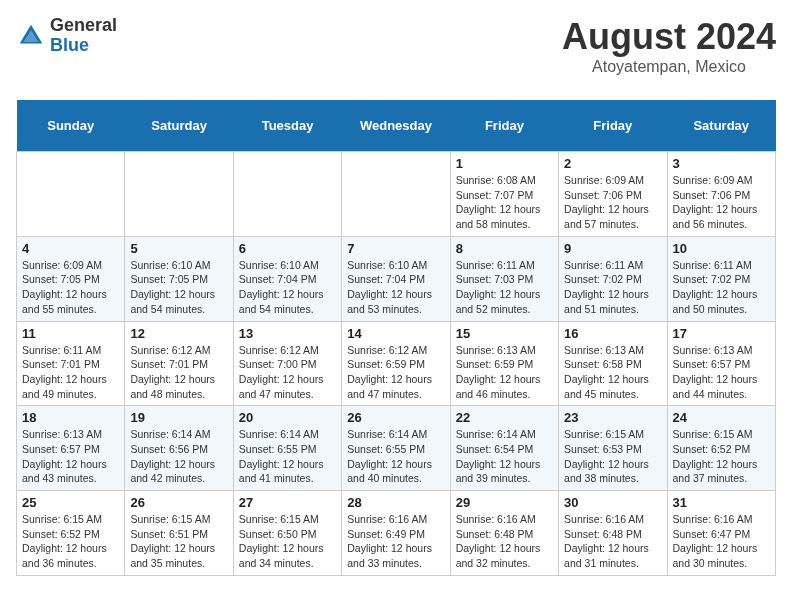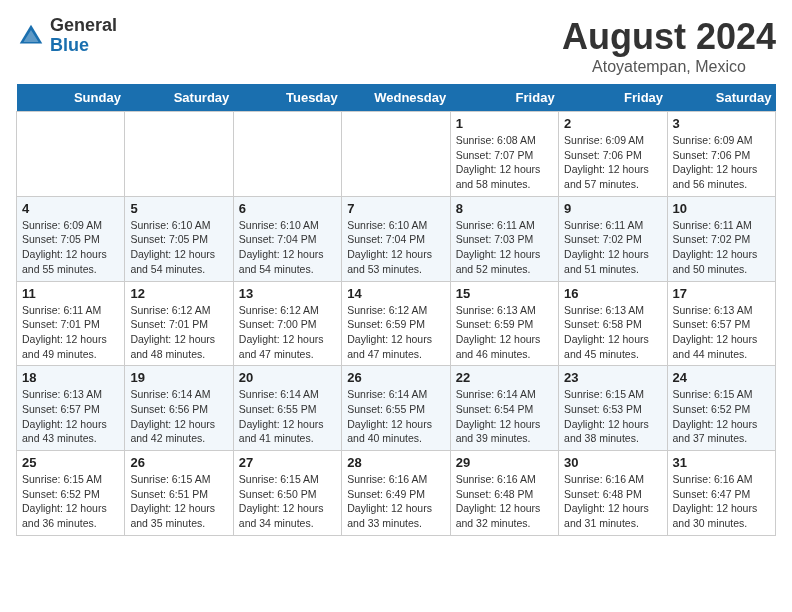--- a/index.html
+++ b/index.html
@@ -7,21 +7,21 @@
       font-family: Arial, sans-serif;
       background: #fff;
       width: 792px;
       min-height: 612px;
       padding: 16px;
     }
     .header {
       display: flex;
       justify-content: space-between;
       align-items: flex-start;
-      margin-bottom: 8px;
+      margin-bottom: 24px;
     }
     .logo {
       display: flex;
       align-items: center;
       gap: 4px;
     }
     .logo-text {
       display: flex;
       flex-direction: column;
       line-height: 1.1;
@@ -53,22 +53,22 @@
       color: #555;
     }
     table {
       width: 100%;
       border-collapse: collapse;
       font-size: 11px;
     }
     thead th {
       background-color: #1a6faf;
       color: #fff;
-      padding: 6px 4px;
-      text-align: right;
+      padding: 18px 4px;
+      text-align: center;
       font-size: 13px;
       font-weight: bold;
     }
     td {
       border: 1px solid #ccc;
       vertical-align: top;
       padding: 4px 5px;
       height: 80px;
       width: 14.28%;
     }

